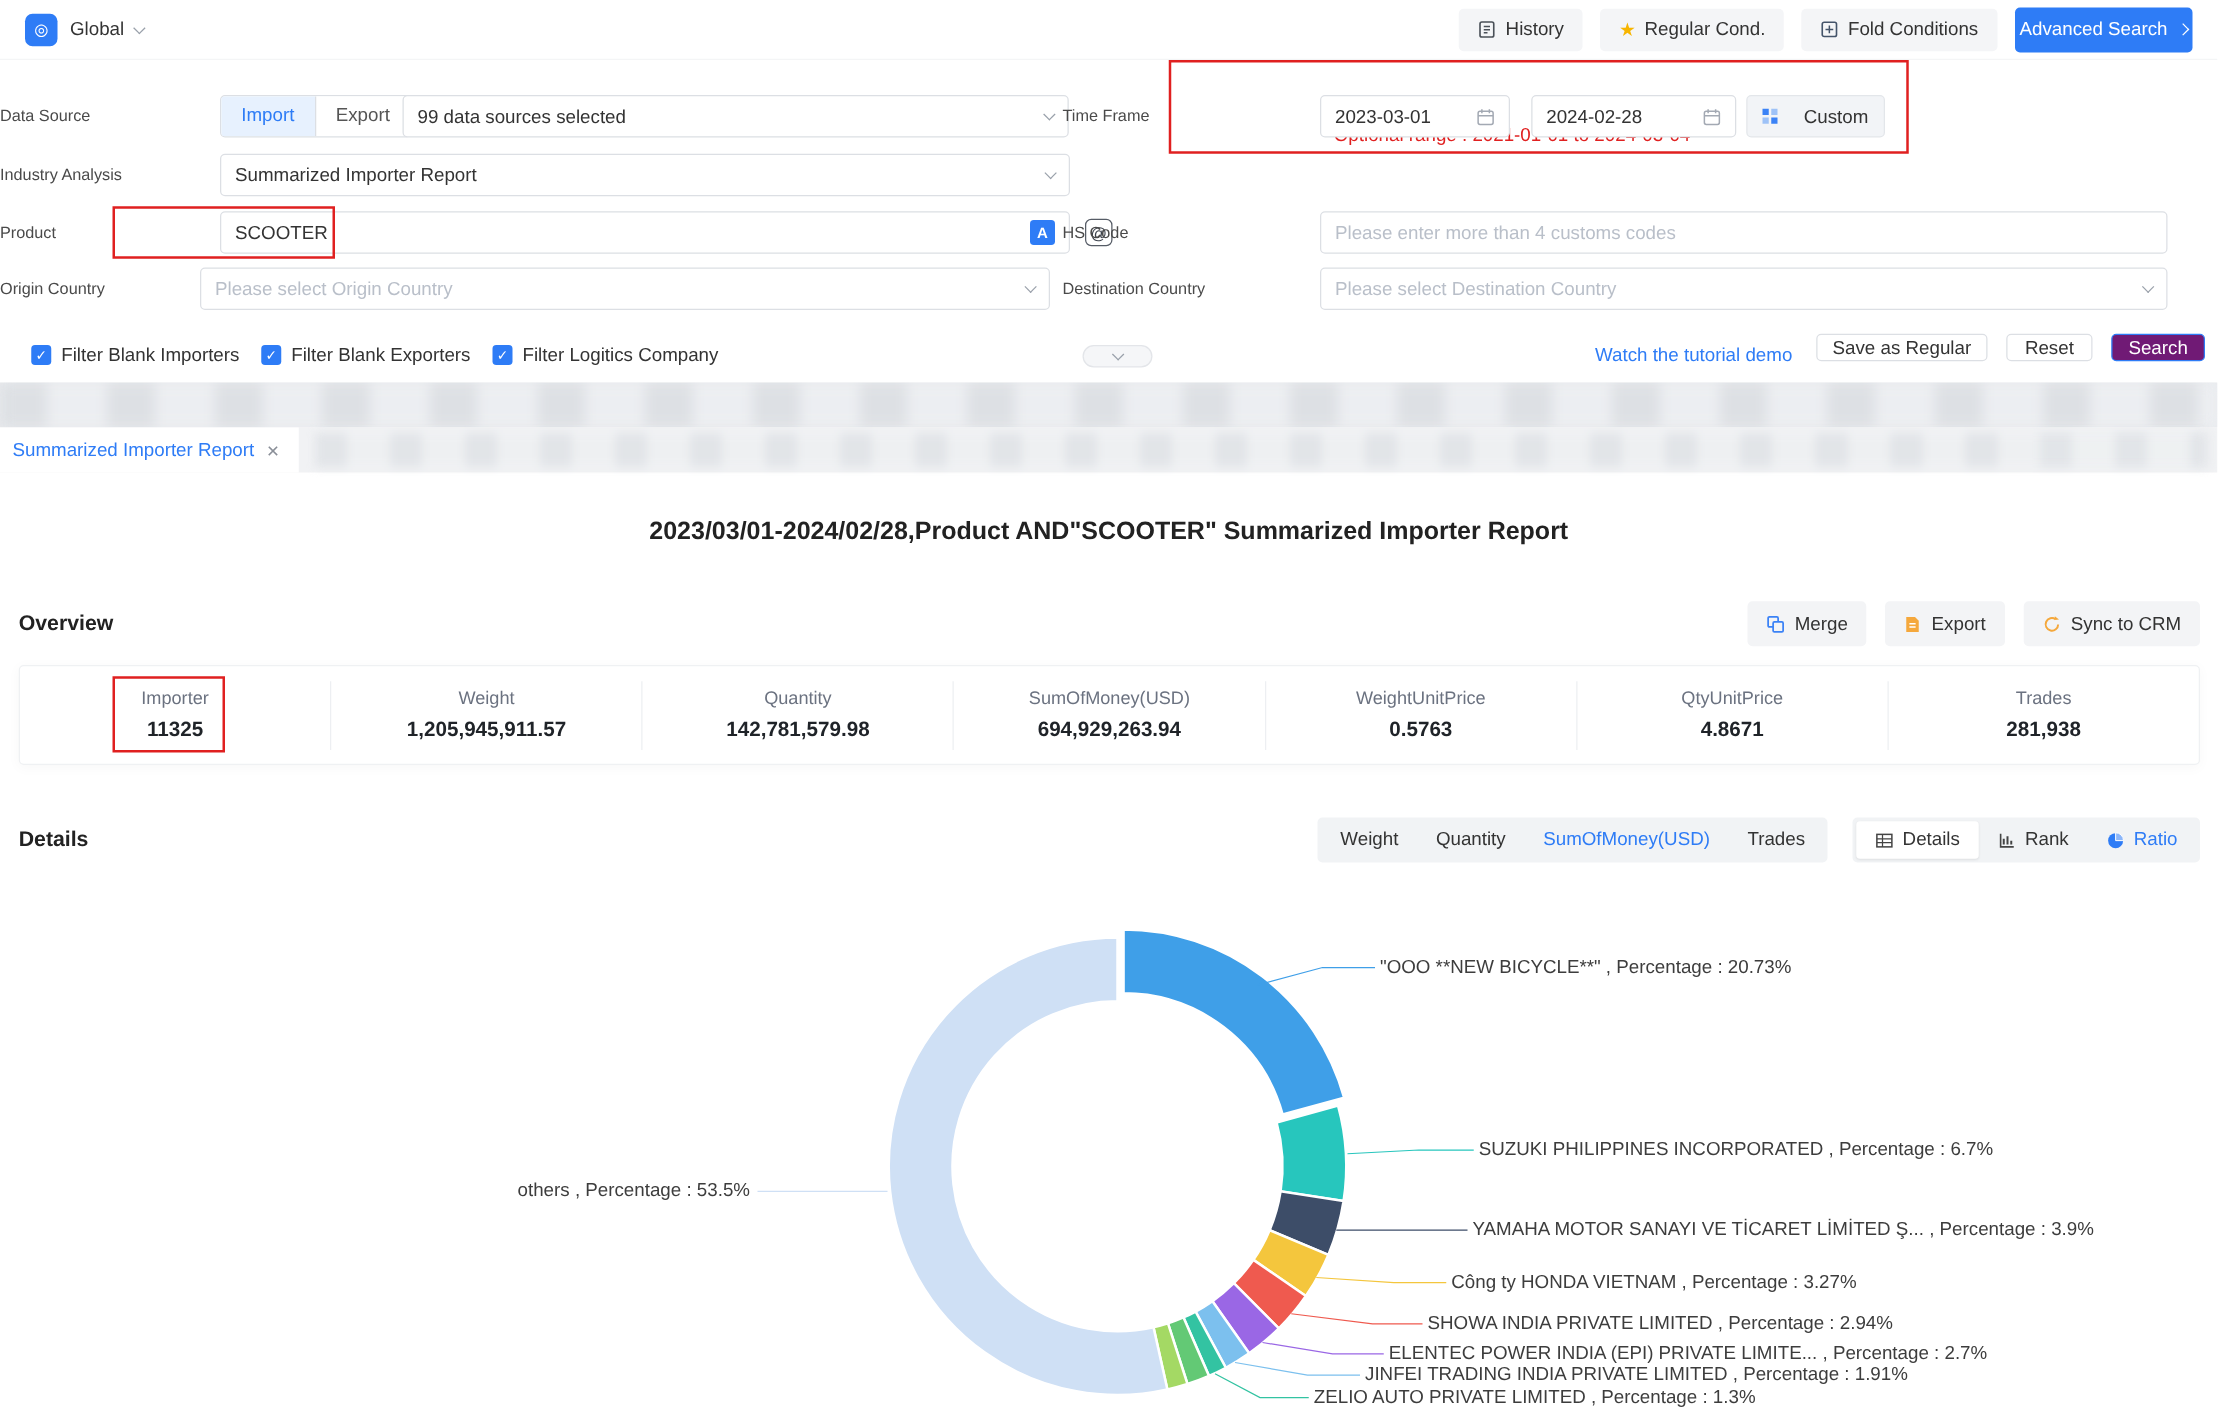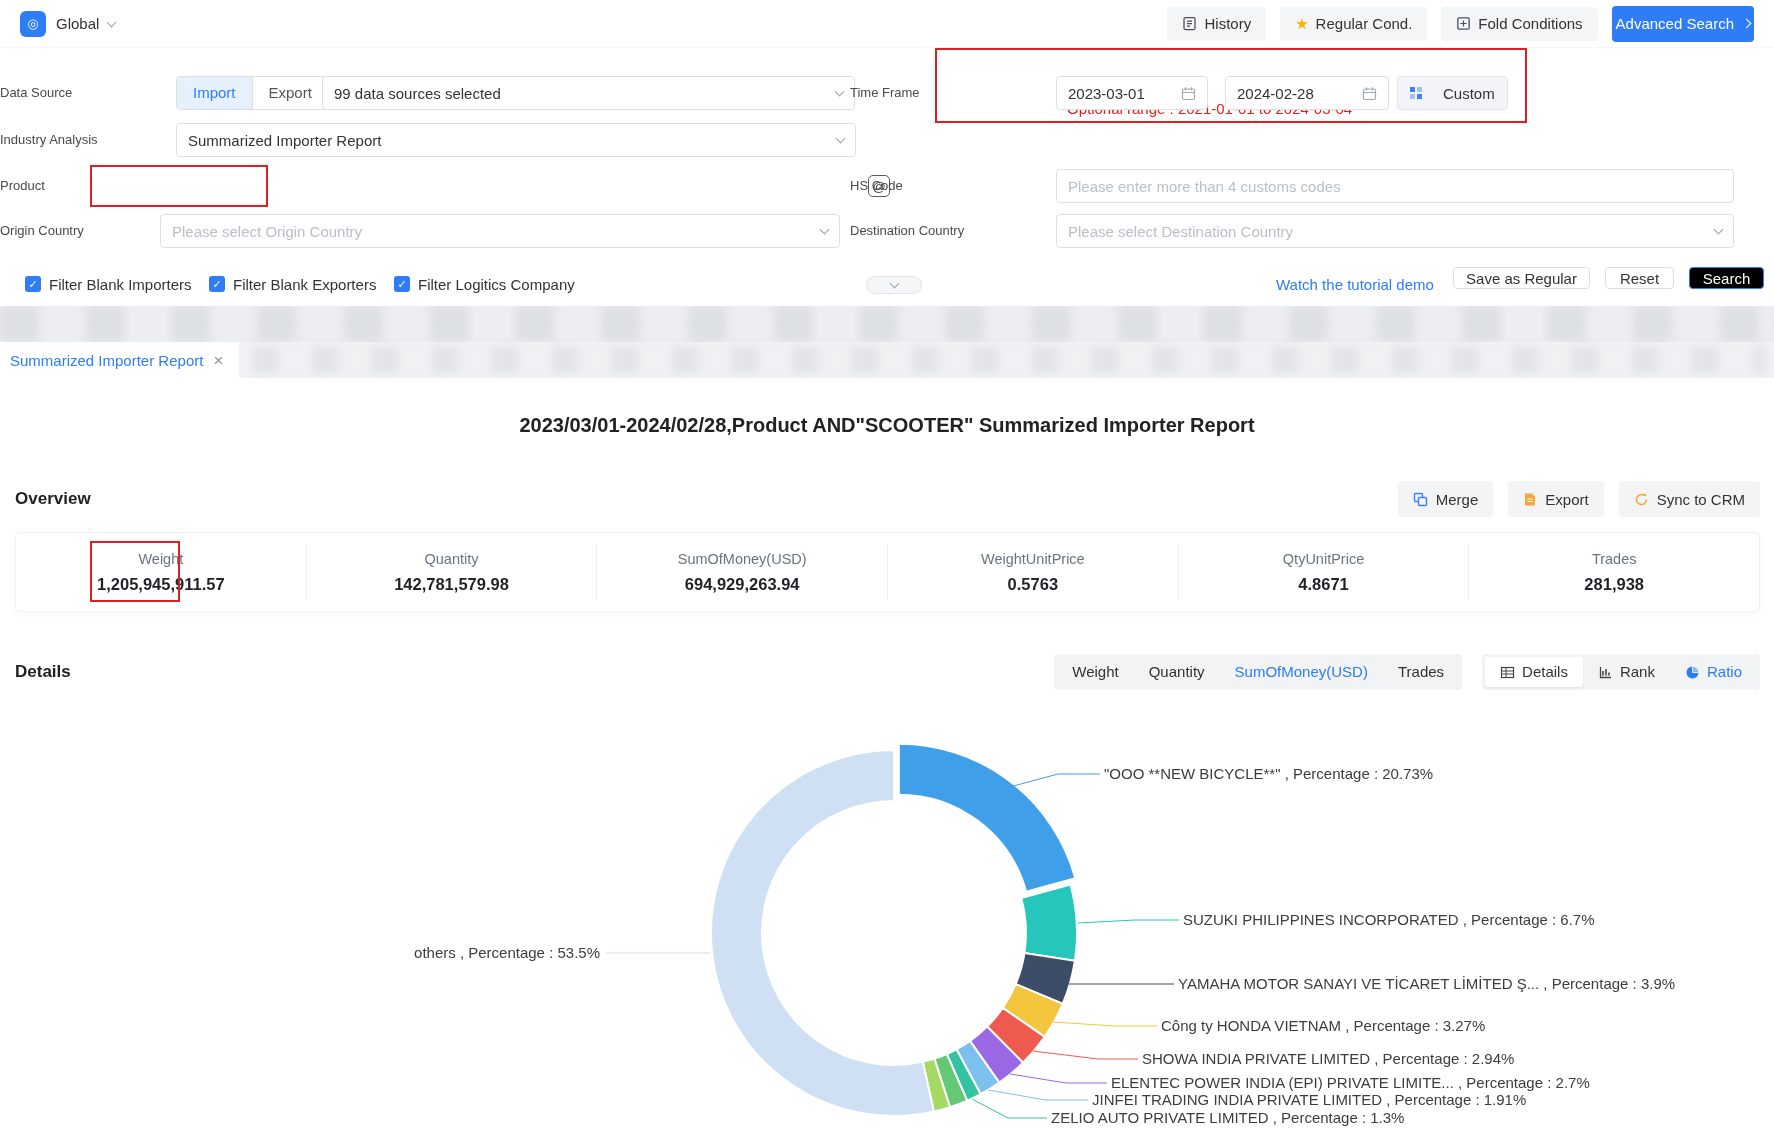--- a/index.html
+++ b/index.html
@@ -31,21 +31,21 @@
   .seg .opt.active { background:#e7f1fe; color:#2e7cf6; }
   .seg .opt + .opt { border-left:1px solid #dcdfe4; }
   .optional-range { position:absolute; left:1067px; top:52px; font-size:15px; color:#e02020; }
   .icon-chip { width:20px; height:20px; border-radius:3px; background:#2e7cf6; color:#fff; font-size:12px; font-weight:bold; display:flex; align-items:center; justify-content:center; cursor:pointer; }
   .icon-at { position:absolute; width:22px; height:22px; border:1.5px solid #565c66; border-radius:5px; color:#3c424c; font-size:13px; display:flex; align-items:center; justify-content:center; cursor:pointer; }
   .cb { position:absolute; display:flex; align-items:center; gap:8px; font-size:15px; color:#333; cursor:pointer; height:18px; }
   .cbbox { width:16px; height:16px; border-radius:3px; background:#2e7cf6; color:#fff; font-size:11px; display:flex; align-items:center; justify-content:center; }
   .pill { position:absolute; width:56px; height:18px; background:#f5f6f8; border:1px solid #e3e5e9; border-radius:9px; display:flex; align-items:center; justify-content:center; cursor:pointer; }
   .link { position:absolute; font-size:15px; color:#2e7cf6; cursor:pointer; }
   .btn { position:absolute; height:22px; border:1px solid #dcdfe4; border-radius:4px; background:#fff; font-size:15px; color:#333; display:flex; align-items:center; justify-content:center; cursor:pointer; }
-  .btn.blue { background:#000000; border-color:#2e7cf6; color:#fff; }
+  .btn.blue { background:#701a75; border-color:#2e7cf6; color:#fff; }
 
   
   .gray-band { position:absolute; top:306px; left:0; right:0; height:36px; background:#e9ebee; overflow:hidden; }
   .noise { position:absolute; inset:0; background:repeating-linear-gradient(90deg,#dcdfe3 0 38px,#edeff2 38px 86px); filter:blur(5px); opacity:.9; }
   .tabstrip { position:absolute; top:342px; left:0; right:0; height:36px; background:#f1f2f4; }
   .tab { position:absolute; left:0; top:0; height:36px; background:#fff; display:flex; align-items:center; gap:10px; padding:0 16px 0 10px; font-size:15px; color:#2e7cf6; cursor:pointer; }
   .tab-close { color:#8a8f98; font-size:17px; cursor:pointer; line-height:1; }
   .tab-noise { position:absolute; left:252px; right:8px; top:4px; bottom:4px; background:repeating-linear-gradient(90deg,#dfe2e6 0 26px,#eef0f2 26px 60px); filter:blur(4px); opacity:.8; }
 
   
@@ -149,20 +149,24 @@
       <span>Custom</span>
     </div>
 
     <div class="flabel lbl-left" style="top:75px">Industry Analysis</div>
     <div class="ctrl" style="left:176px;top:75px;width:680px;cursor:pointer">
       <span>Summarized Importer Report</span>
       <span class="cv"></span>
     </div>
 
     <div class="flabel lbl-left" style="top:121px">Product</div>
+    <div class="ctrl" style="left:176px;top:121px;width:680px">
+      <span>SCOOTER</span>
+      <span class="icon-chip" style="margin-left:auto">A</span>
+    </div>
     <div class="icon-at" style="left:868px;top:127px">@</div>
     <div class="flabel lbl-right" style="top:121px">HS Code</div>
     <div class="ctrl" style="left:1056px;top:121px;width:678px">
       <span class="ph">Please enter more than 4 customs codes</span>
     </div>
 
     <div class="flabel lbl-left" style="top:166px">Origin Country</div>
     <div class="ctrl" style="left:160px;top:166px;width:680px;cursor:pointer">
       <span class="ph">Please select Origin Country</span>
       <span class="cv"></span>
@@ -228,20 +232,24 @@
         <svg width="15" height="15" viewBox="0 0 15 15">
             <path d="M12.5 7.5a5 5 0 1 1-2-4" fill="none" stroke="#f5a83c" stroke-width="1.6"></path>
             <path d="M9.8 1l.4 3 3-.5z" fill="#f5a83c"></path>
           </svg>
         <span>Sync to CRM</span>
       </div>
     </div>
   </div>
 
   <div class="stats">
+    <div class="stat">
+        <div class="sl">Importer</div>
+        <div class="sv">11325</div>
+      </div>
     <div class="stat">
         <div class="sl">Weight</div>
         <div class="sv">1,205,945,911.57</div>
       </div>
     <div class="stat">
         <div class="sl">Quantity</div>
         <div class="sv">142,781,579.98</div>
       </div>
     <div class="stat">
         <div class="sl">SumOfMoney(USD)</div>

